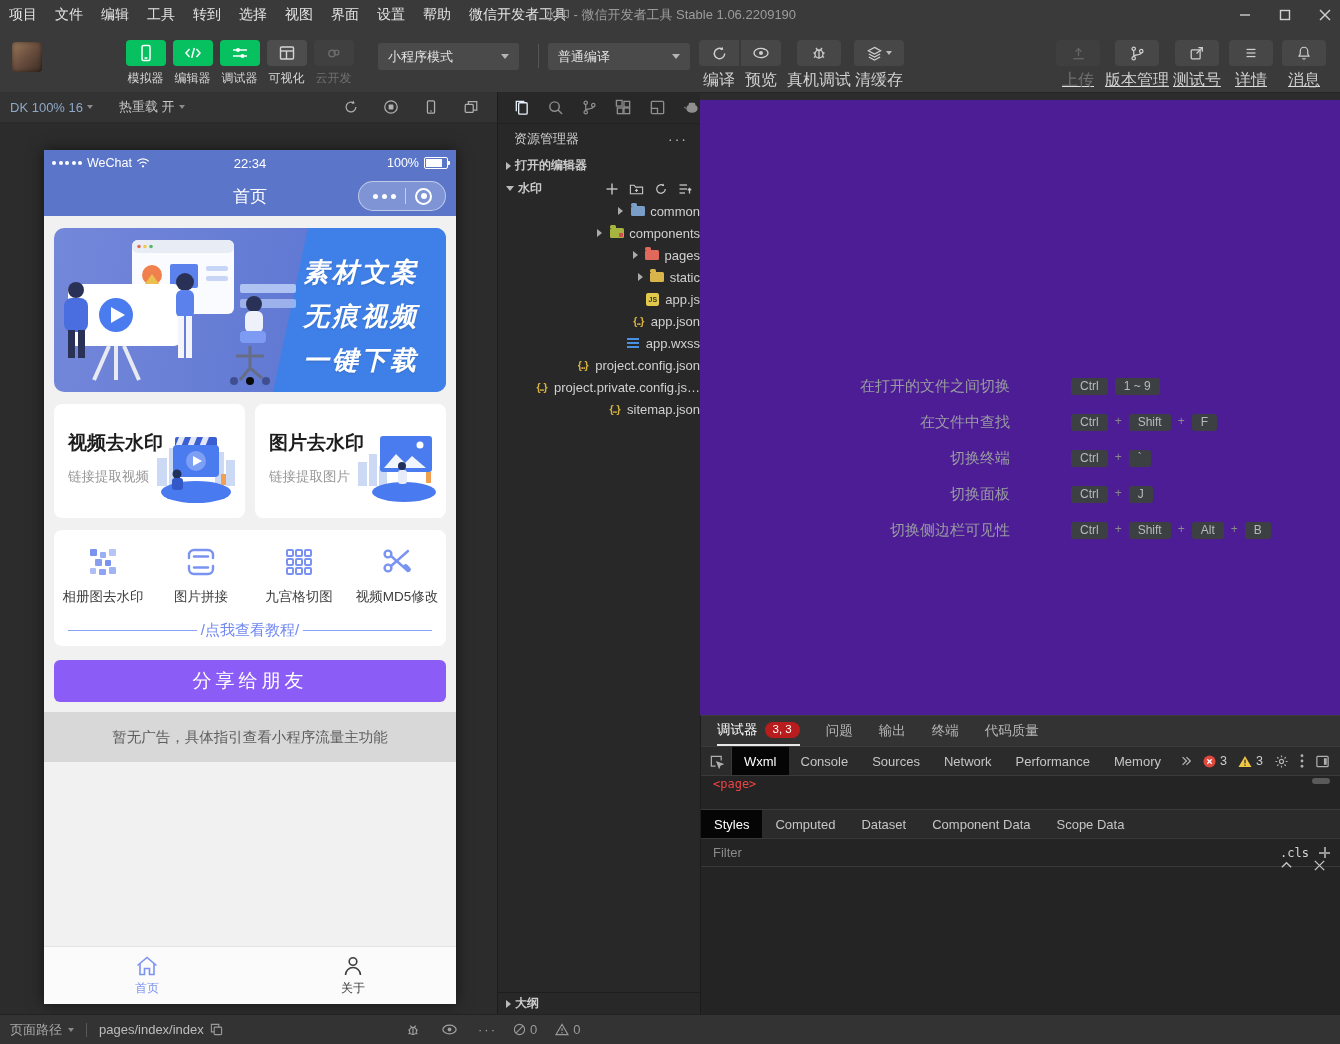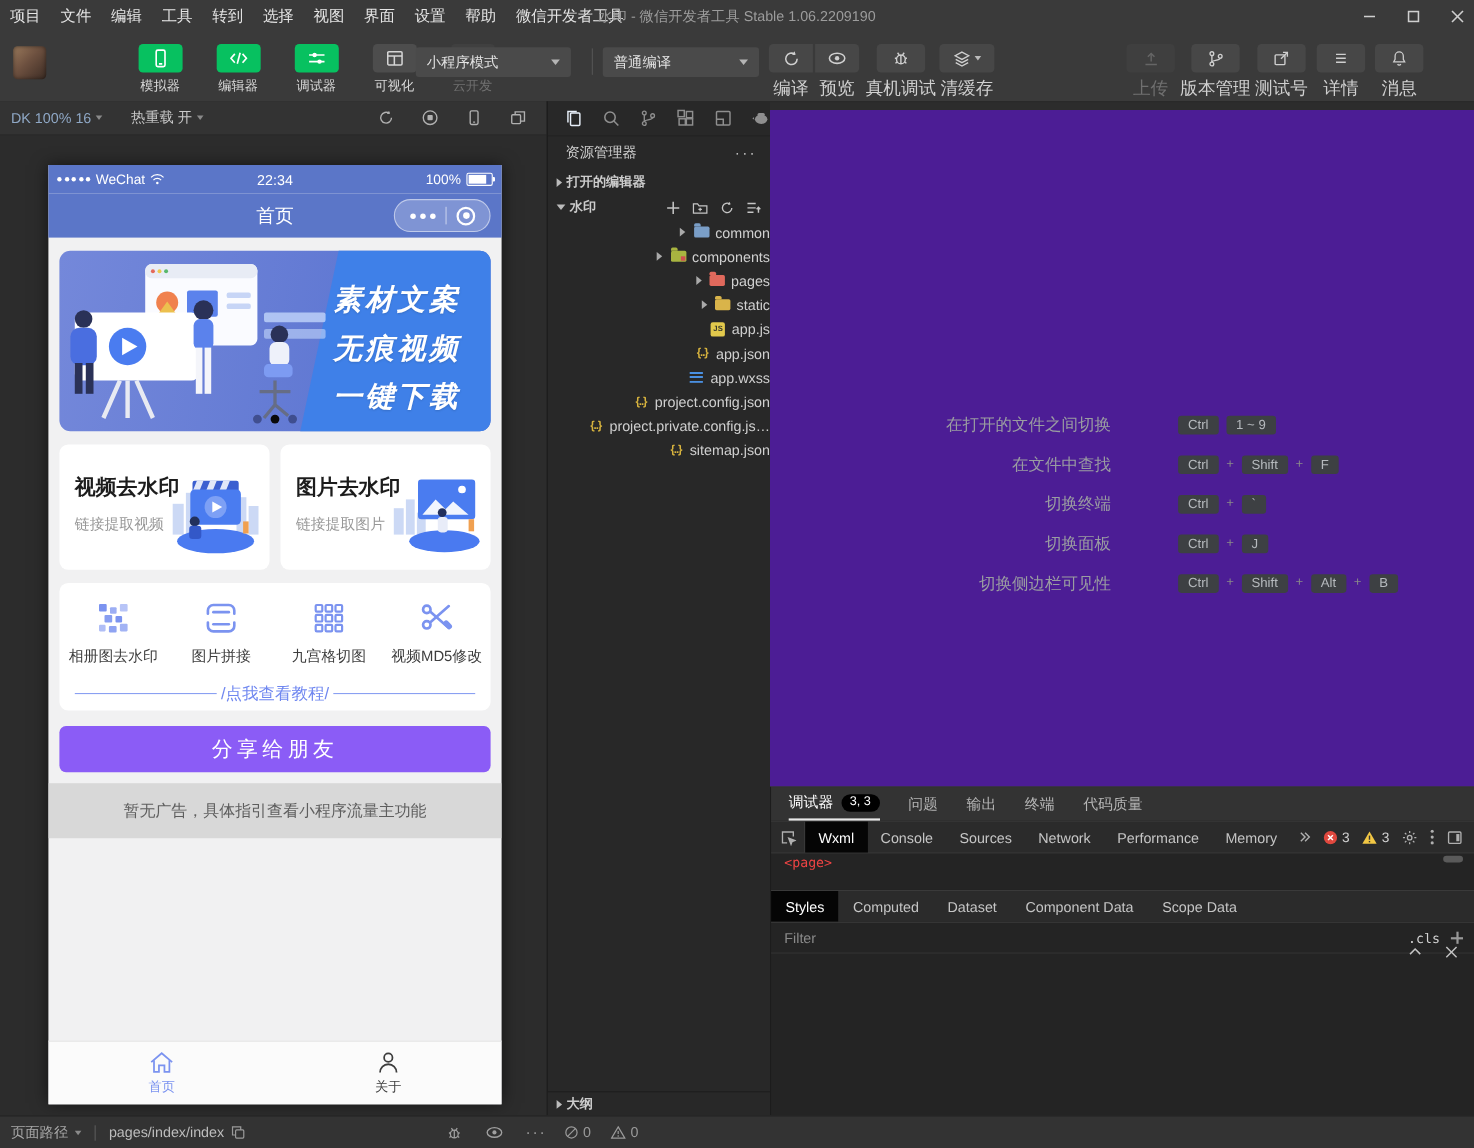--- a/index.html
+++ b/index.html
@@ -117,21 +117,21 @@
   .hint-row{display:flex;align-items:center;height:36px;}
   .hint-label{width:310px;text-align:right;font-size:15px;color:#9a9da1;flex:none;}
   .hint-keys{display:flex;margin-left:15px;gap:7px;padding-left:46px;}
   .kbd{background:#3d4043;color:#b6babe;border-radius:3px;padding:2.5px 9px;font-size:12px;line-height:1;}
   .plus{color:#8a8a8a;font-size:12px;}
   
   #debugger{position:absolute;left:700px;top:715px;width:640px;height:299px;background:#242424;border-left:1px solid #1c1c1c;border-top:1px solid #3e3e3e;box-sizing:border-box;display:flex;flex-direction:column;}
   #dbg-tabs{height:30px;background:#333;display:flex;align-items:center;padding-left:16px;gap:26px;flex:none;position:relative;}
   .dbg-tab{font-size:13.5px;color:#b5b5b5;height:100%;display:flex;align-items:center;gap:7px;box-sizing:border-box;}
   .dbg-tab.active{color:#fff;border-bottom:2px solid #e8e8e8;}
-  .tab-badge{background:#000000;color:#fff;font-size:11.5px;border-radius:9px;padding:2px 8px;line-height:1;}
+  .tab-badge{background:#b91c1c;color:#fff;font-size:11.5px;border-radius:9px;padding:2px 8px;line-height:1;}
   .tab-badge:empty{display:none;}
   #dbg-win-icons{position:absolute;right:14px;top:0;height:100%;display:flex;align-items:center;gap:20px;color:#c5c5c5;}
   #devtools-row{height:28px;background:#2b2b2b;border-top:1px solid #3a3a3a;border-bottom:1px solid #3a3a3a;display:flex;align-items:stretch;flex:none;}
   #inspect-btn{width:30px;display:flex;align-items:center;justify-content:center;border-right:1px solid #3a3a3a;}
   .dt-tab{padding:0 12px;display:flex;align-items:center;font-size:13px;color:#c5c5c5;}
   .dt-tab.active{background:#050505;color:#fff;}
   #dt-right{margin-left:auto;display:flex;align-items:center;gap:11px;padding-right:10px;}
   .cnt{font-size:12.5px;color:#cfcfcf;}
   .err-badge{display:flex;align-items:center;gap:4px;}
   #elements-strip{height:33px;background:#242424;position:relative;flex:none;overflow:hidden;}
@@ -194,21 +194,21 @@
             <line x1="1" y1="1" x2="11" y2="11"></line>
             <line x1="11" y1="1" x2="1" y2="11"></line>
           </svg>
         </span>
     </div>
   </div>
 
   <div id="toolbar">
     <div id="avatar"></div>
 
-    <div class="tgroup" style="left:122px;gap:24px;">
+    <div class="tgroup" style="left:122px;">
       <div class="tbtn green">
         <div class="tbtn-box">
             <svg width="18" height="18" viewBox="0 0 18 18" fill="none" stroke="#fff" stroke-width="1.5">
               <rect x="5" y="1.5" width="8" height="15" rx="1.5"></rect>
               <line x1="7.5" y1="14" x2="10.5" y2="14"></line>
             </svg>
           </div>
         <span class="tbtn-label">模拟器</span>
       </div>
       <div class="tbtn green">
@@ -303,21 +303,21 @@
               <path d="M9 2.5 L15.5 6 9 9.5 2.5 6 z"></path>
               <path d="M3 9.5 l6 3.2 6-3.2"></path>
               <path d="M3 12.7 l6 3.2 6-3.2"></path>
             </svg>
             <span class="mini-caret"></span>
           </div>
         <span class="abtn-label">清缓存</span>
       </div>
     </div>
 
-    <div class="tgroup" style="left:1024px;gap:9px;">
+    <div class="tgroup" style="left:1056px;gap:9px;text-decoration:underline;">
       <div class="abtn disabled" style="width:44px;">
         <div class="abtn-box" style="width:44px;">
             <svg width="17" height="17" viewBox="0 0 18 18" fill="none" stroke="#888" stroke-width="1.4">
               <path d="M9 11.5 V4"></path>
               <path d="M5.8 7 L9 3.8 12.2 7"></path>
               <path d="M3.5 14.5 h11"></path>
             </svg>
           </div>
         <span class="abtn-label">上传</span>
       </div>

